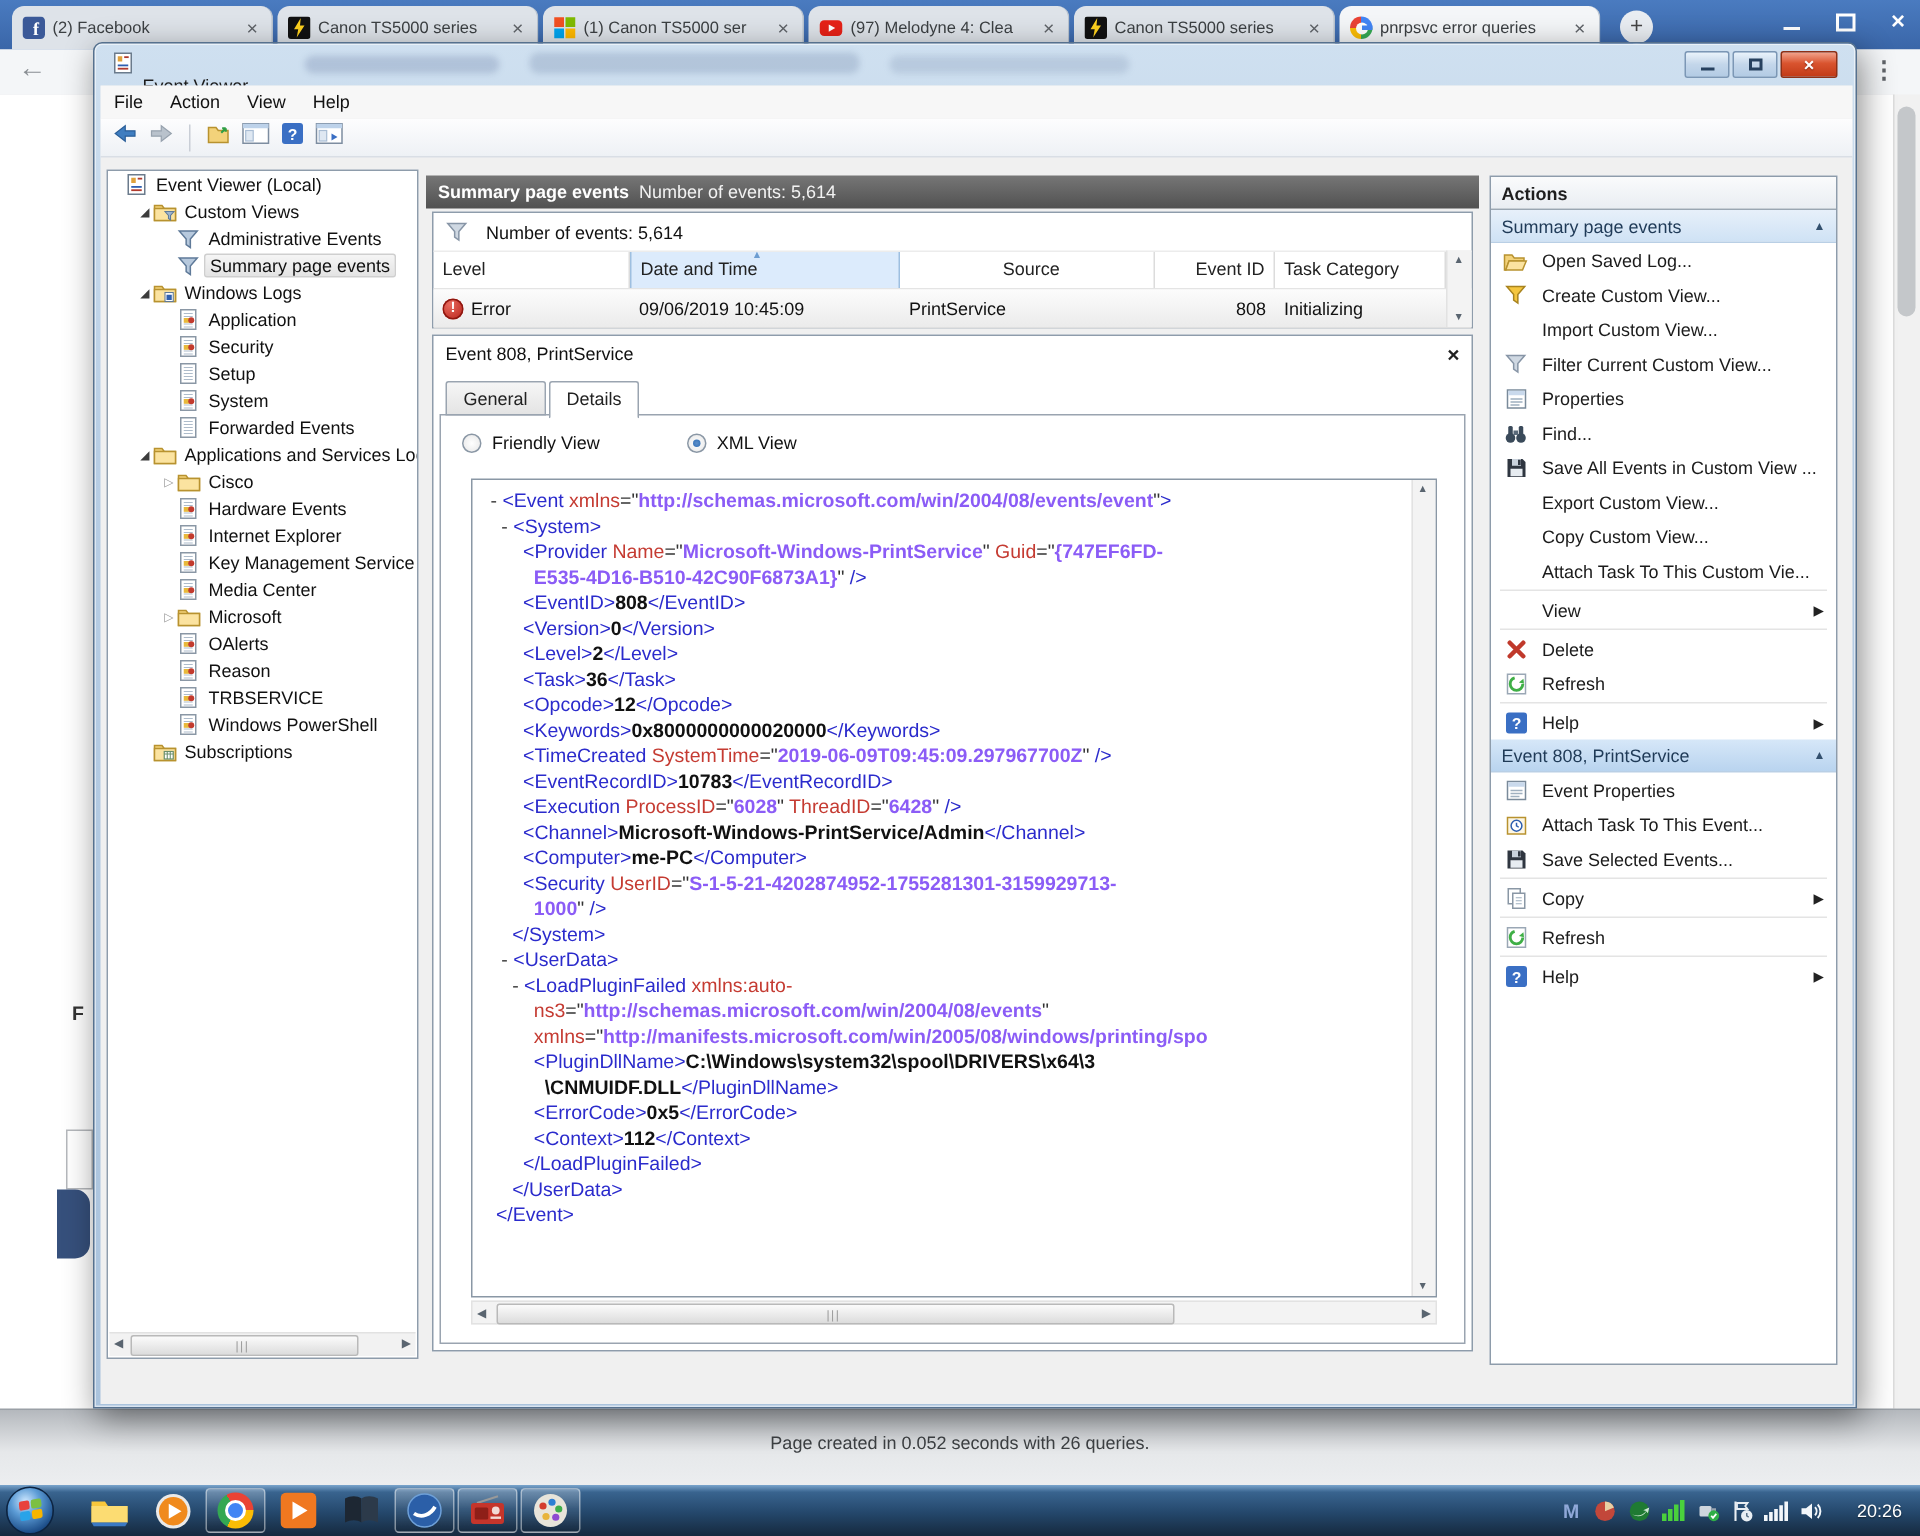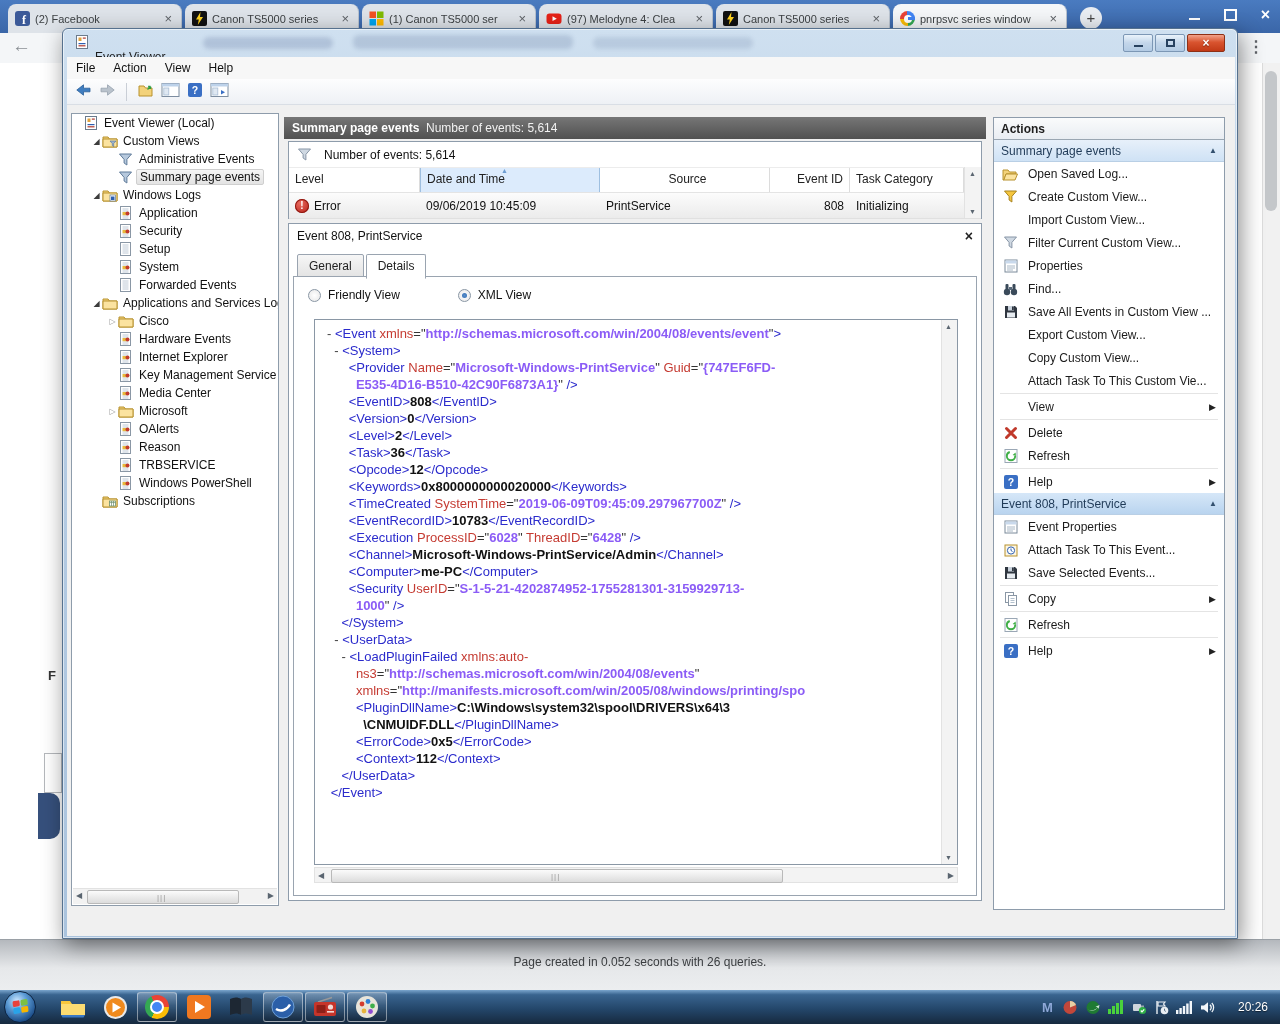--- a/index.html
+++ b/index.html
@@ -222,21 +222,21 @@
             <path d="M8.5 1 4 8.5h2.8L5.8 14l5.2-8H8z" fill="#ffd21e"></path>
           </svg>
         </span>
         <div class="ttl">Canon TS5000 series</div>
         <div class="cls">×</div>
       </div>
       <div class="btab active" style="left: 893px; width: 174px;">
         <span class="ic ">
           <span class="g-ic"></span>
         </span>
-        <div class="ttl">pnrpsvc series window</div>
+        <div class="ttl">pnrpsvc error queries</div>
         <div class="cls">×</div>
       </div>
     </div>
   <div id="newtab" style="left: 1080px;">+</div>
   <div id="bwinctl">
     <span class="bglyph g-min"></span>
     <span class="bglyph g-max"></span>
     <span class="bglyph g-x">×</span>
   </div>
 </div>
@@ -706,20 +706,21 @@
               <div class="xline"><span class="x-p">        </span><span class="x-v">1000</span><span class="x-p">"</span><span class="x-b"> /&gt;</span></div>
               <div class="xline"><span class="x-p">    </span><span class="x-b">&lt;/System&gt;</span></div>
               <div class="xline"><span class="x-p">  </span><span class="x-m">- </span><span class="x-b">&lt;UserData&gt;</span></div>
               <div class="xline"><span class="x-p">    </span><span class="x-m">- </span><span class="x-b">&lt;LoadPluginFailed</span><span class="x-a"> xmlns:auto-</span></div>
               <div class="xline"><span class="x-a">        ns3</span><span class="x-p">="</span><span class="x-v">http://schemas.microsoft.com/win/2004/08/events</span><span class="x-p">"</span></div>
               <div class="xline"><span class="x-a">        xmlns</span><span class="x-p">="</span><span class="x-v">http://manifests.microsoft.com/win/2005/08/windows/printing/spo</span></div>
               <div class="xline"><span class="x-p">        </span><span class="x-b">&lt;PluginDllName&gt;</span><span class="x-t">C:\Windows\system32\spool\DRIVERS\x64\3</span></div>
               <div class="xline"><span class="x-p">          </span><span class="x-t">\CNMUIDF.DLL</span><span class="x-b">&lt;/PluginDllName&gt;</span></div>
               <div class="xline"><span class="x-p">        </span><span class="x-b">&lt;ErrorCode&gt;</span><span class="x-t">0x5</span><span class="x-b">&lt;/ErrorCode&gt;</span></div>
               <div class="xline"><span class="x-p">        </span><span class="x-b">&lt;Context&gt;</span><span class="x-t">112</span><span class="x-b">&lt;/Context&gt;</span></div>
+              <div class="xline"><span class="x-p">      </span><span class="x-b">&lt;/LoadPluginFailed&gt;</span></div>
               <div class="xline"><span class="x-p">    </span><span class="x-b">&lt;/UserData&gt;</span></div>
               <div class="xline"><span class="x-p"> </span><span class="x-b">&lt;/Event&gt;</span></div>
             </div>
           <div id="xmlvs">
             <span class="ar" style="top:3px;">▲</span>
             <span class="ar" style="bottom:3px;">▼</span>
           </div>
         </div>
         <div id="xmlhs">
           <span class="ar" style="left:3px;">◀</span>

